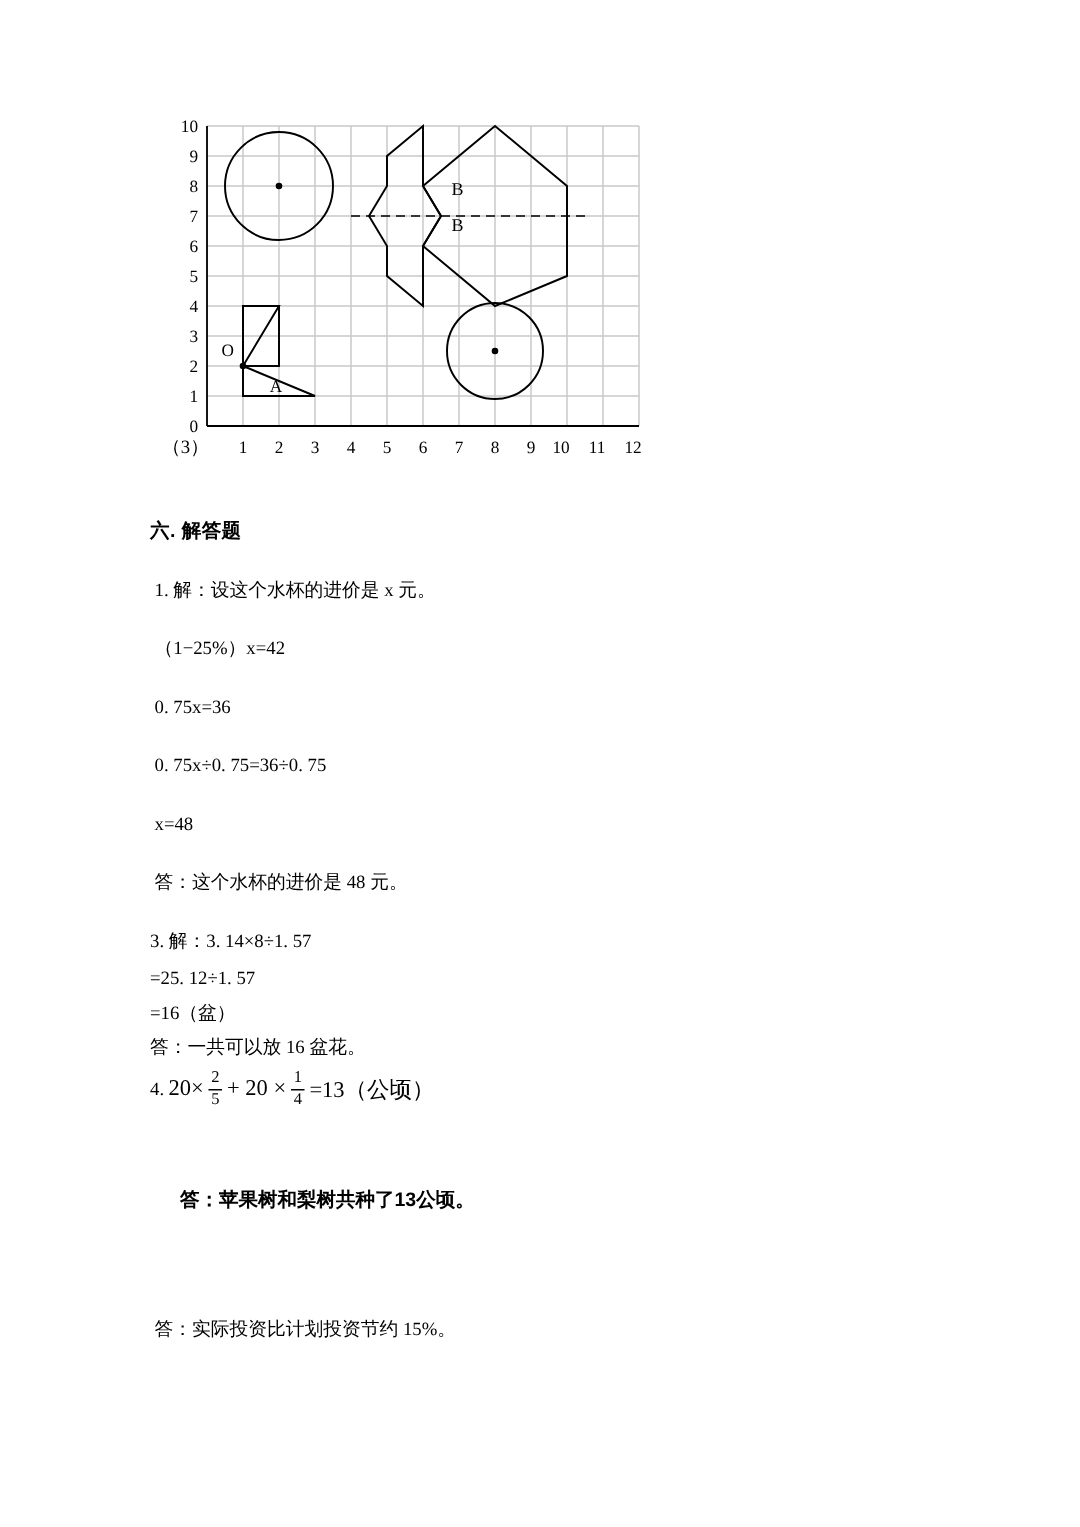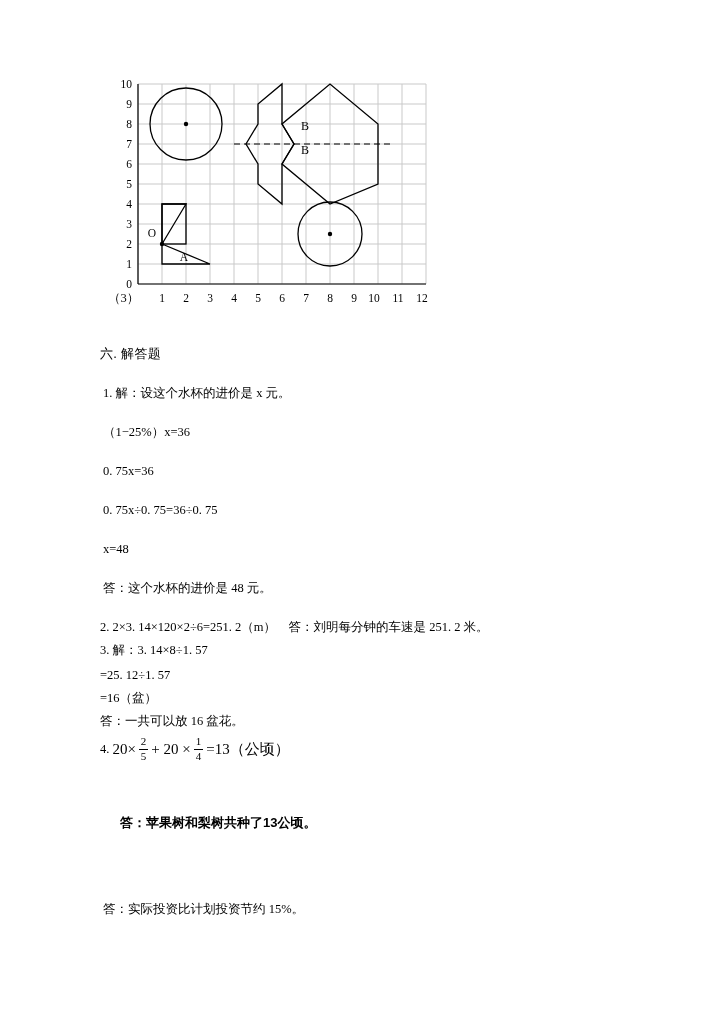--- a/index.html
+++ b/index.html
@@ -43,21 +43,21 @@
 
   
   .content {
     position: absolute;
     left: 100px;
     top: 345px;
     width: 530px;
   }
   .heading {
     font-size: 13px;
-    font-weight: normal;
+    font-weight: bold;
     font-family: "Liberation Sans", sans-serif;
     margin: 0 0 22px 0;
     letter-spacing: 0.3px;
   }
   .line {
     font-size: 12.5px;
     line-height: 16px;
     margin: 1px 0 23px 0;
     font-family: "Liberation Serif", serif;
   }
@@ -213,27 +213,26 @@
     </svg>
 
     <div class="label-3">（3）</div>
   </div>
 
   <div class="content">
 
     <p class="heading">六. 解答题</p>
 
     <p class="line indent">1. 解：设这个水杯的进价是 x 元。</p>
-    <p class="line indent">（1−25%）x=36</p>
+    <p class="line indent">（1−25%）x=42</p>
     <p class="line indent">0. 75x=36</p>
     <p class="line indent">0. 75x÷0. 75=36÷0. 75</p>
     <p class="line indent">x=48</p>
     <p class="line indent">答：这个水杯的进价是 48 元。</p>
 
-    <p class="line tight">2. 2×3. 14×120×2÷6=251. 2（m）　答：刘明每分钟的车速是 251. 2 米。</p>
     <p class="line tight2">3. 解：3. 14×8÷1. 57</p>
     <p class="line tight">=25. 12÷1. 57</p>
     <p class="line tight">=16（盆）</p>
     <p class="line tight">答：一共可以放 16 盆花。</p>
 
     <div class="frac-line">
       <span class="num-pref">4.</span>
       <span class="expr">
         <span>20×</span>
         <span class="frac">

